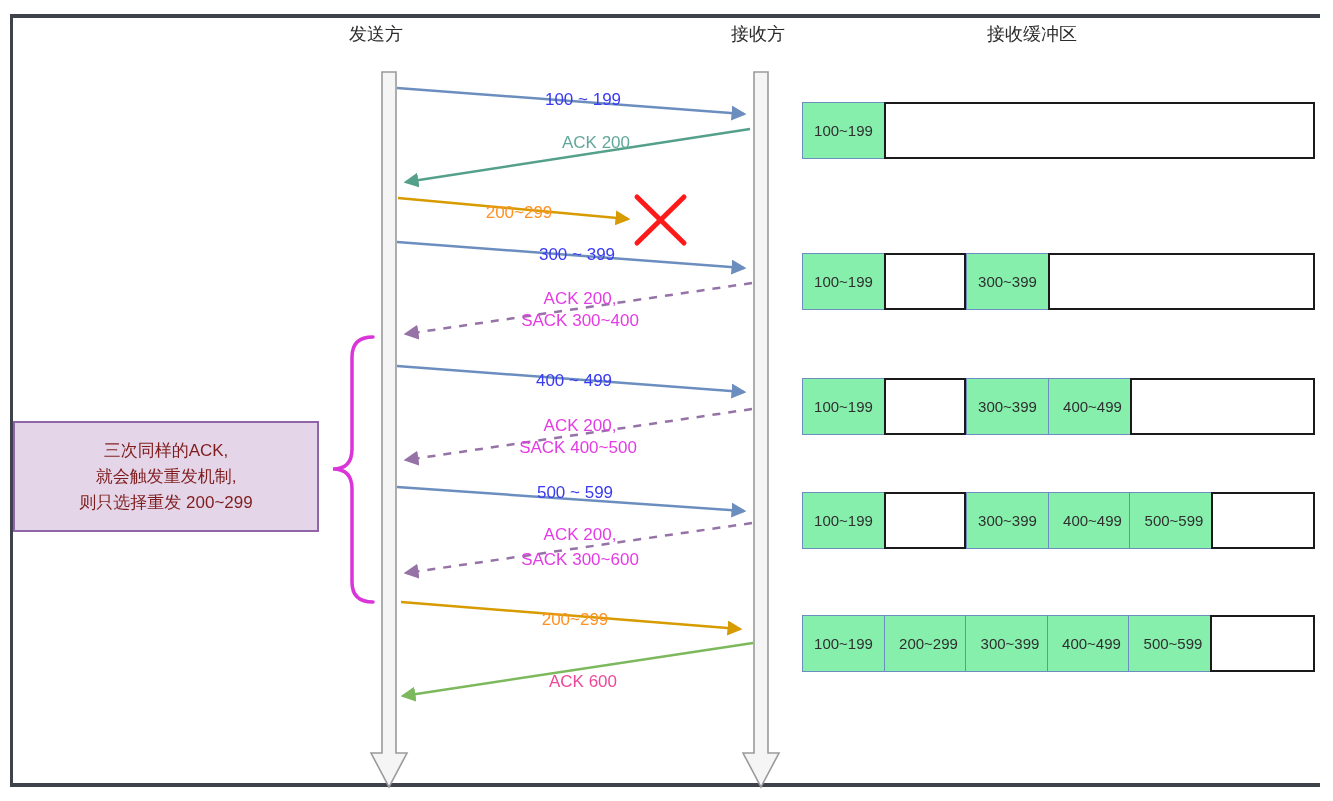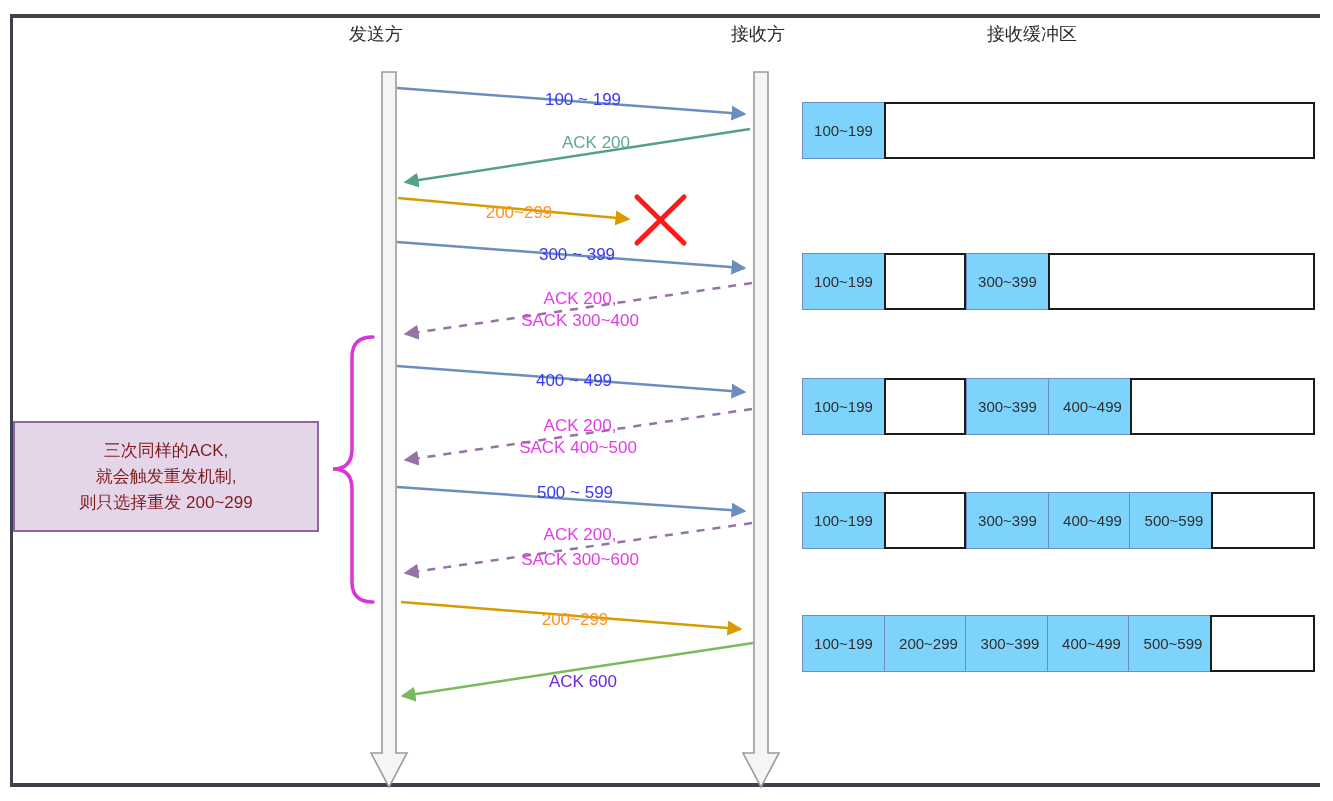--- a/index.html
+++ b/index.html
@@ -19,36 +19,36 @@
     font-size:18px;color:#2b2b2b;white-space:nowrap;font-weight:500;
   }
   .lbl{
     position:absolute;transform:translate(-50%,-50%);
     font-size:17px;white-space:nowrap;font-weight:500;
   }
   .c-blue{color:#3a3af2}
   .c-teal{color:#63a79a}
   .c-orange{color:#ff9224}
   .c-magenta{color:#e43ce4}
-  .c-green{color:#6d28d9}
+  .c-green{color:#ec4899}
   .note{
     position:absolute;left:13px;top:421px;width:306px;height:111px;
     background:#e4d5e9;border:2px solid #9065a8;box-sizing:border-box;
     display:flex;flex-direction:column;justify-content:center;align-items:center;
     font-size:17px;line-height:26px;color:#7f1d1d;text-align:center;font-weight:500;
   }
   .buf-row{
     position:absolute;left:802px;width:513px;height:57px;
     display:flex;box-sizing:border-box;
   }
   .cell{
     box-sizing:border-box;display:flex;align-items:center;justify-content:center;
     font-size:15px;color:#2f2f2f;white-space:nowrap;
   }
-  .cell.data{background:#7dd3fc;border:1.5px solid #6c8ebf;width:83px;flex:0 0 83px;}
+  .cell.data{background:#86efac;border:1.5px solid #6c8ebf;width:83px;flex:0 0 83px;}
   .cell.gap{background:#ffffff;border:2.5px solid #1a1a1a;width:82px;flex:0 0 82px;margin-left:-1px;}
   .cell.free{background:#ffffff;border:2.5px solid #1a1a1a;flex:1;margin-left:-1px;}
   .cell.data + .cell.data{margin-left:-1.5px;padding-left:7px;}
 </style>
 </head>
 <body>
 
 <div class="stage">
 
   <div class="frame"></div>

